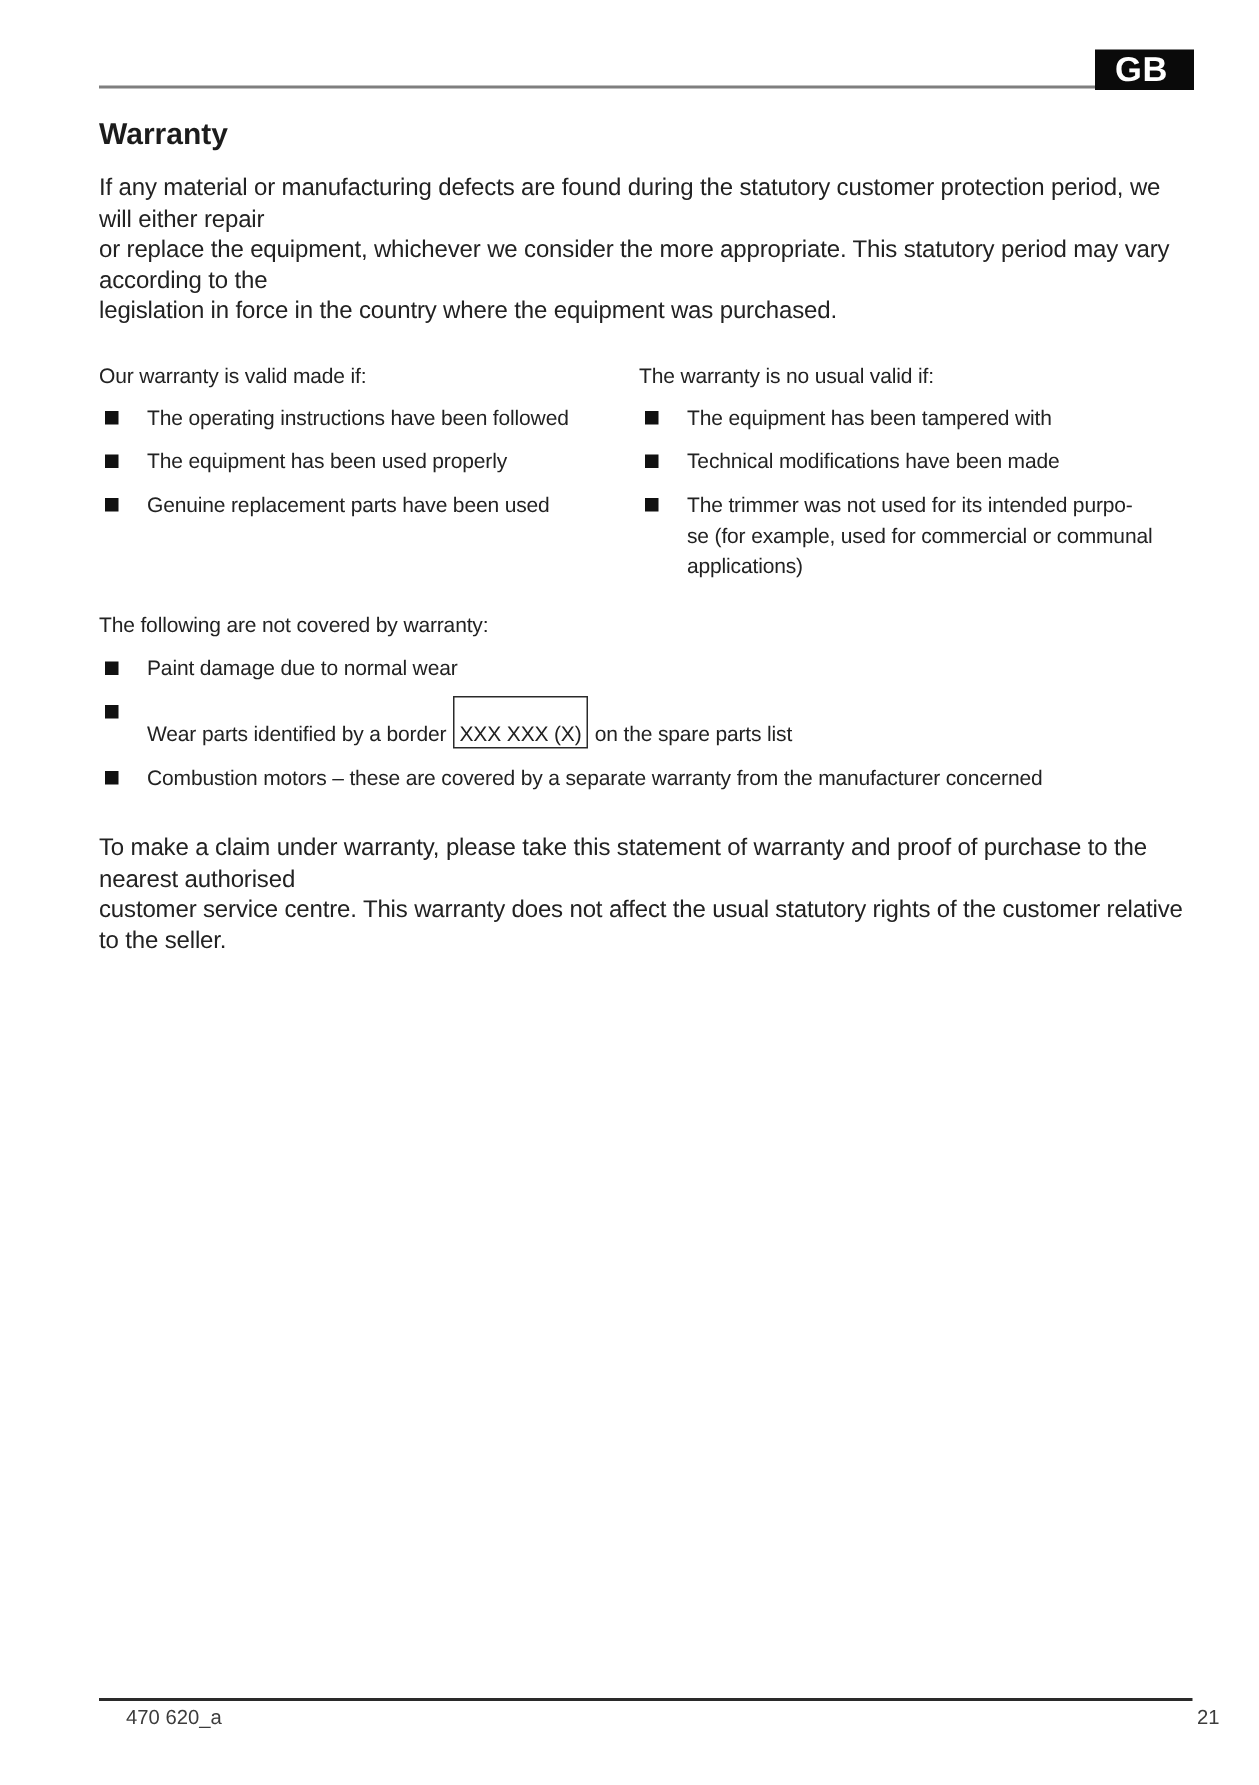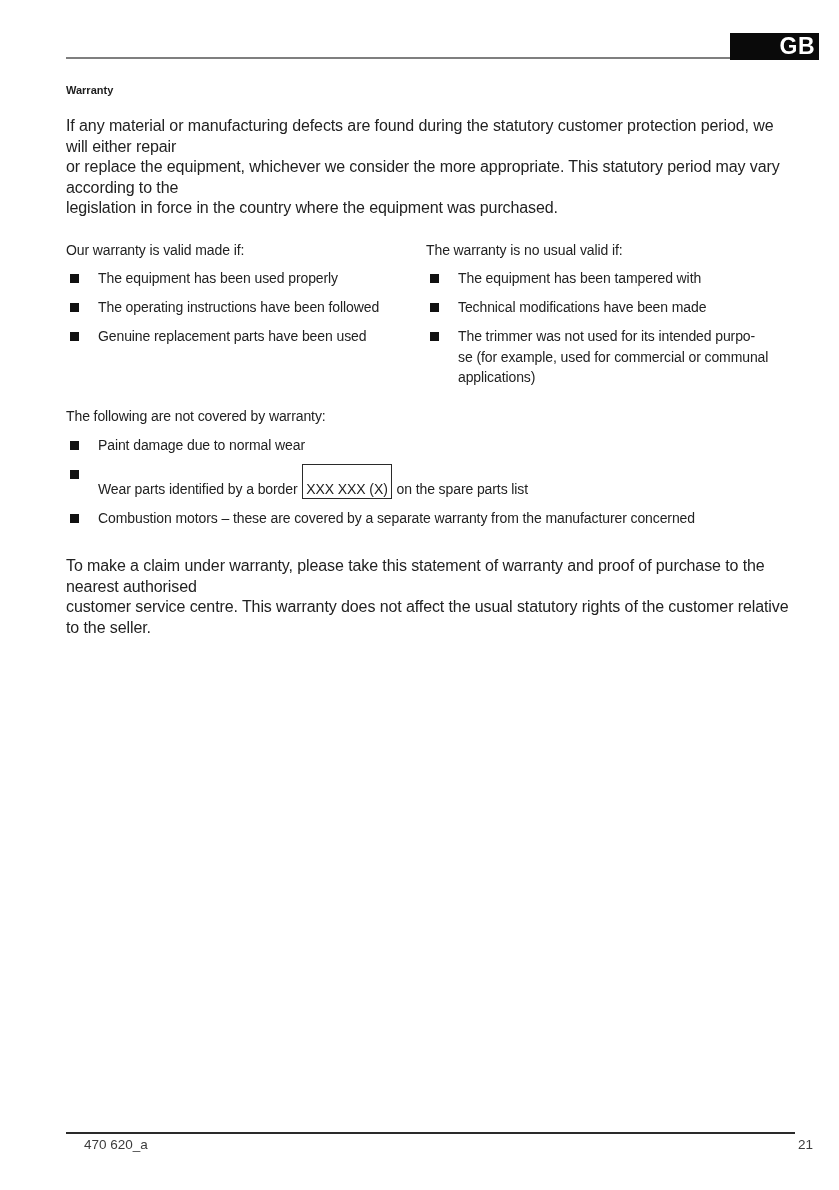--- a/index.html
+++ b/index.html
@@ -28,37 +28,37 @@
     left: 66px;
     top: 57px;
     width: 664px;
     height: 2px;
     background: #7f7f7f;
   }
   .country-badge {
     position: absolute;
     left: 730px;
     top: 33px;
-    width: 89px;
+    width: 66px;
     height: 27px;
     background: #0a0a0a;
     color: #ffffff;
     font-size: 23px;
     font-weight: bold;
-    text-align: right;
+    text-align: center;
     line-height: 26px;
     padding-right: 4px;
     box-sizing: border-box;
     letter-spacing: 0.5px;
   }
   
   .page-title {
     margin: 0;
     padding-top: 80px;
-    font-size: 11px;
+    font-size: 20px;
     font-weight: bold;
     line-height: 21px;
     color: #1c1c1c;
   }
   
   .para {
     margin: 0;
     font-size: 16px;
     line-height: 20.5px;
     letter-spacing: -0.1px;
@@ -154,25 +154,25 @@
     <p class="para intro">If any material or manufacturing defects are found during the statutory customer protection period, we will either repair
 or replace the equipment, whichever we consider the more appropriate. This statutory period may vary according to the
 legislation in force in the country where the equipment was purchased.</p>
 
     <div class="two-col">
       <div class="col-left">
         <p class="col-heading">Our warranty is valid made if:</p>
         <ul class="bullets">
           <li>
             <span class="sq"></span>
+            <span class="li-text">The operating instructions have been followed</span>
+          </li>
+          <li>
+            <span class="sq"></span>
             <span class="li-text">The equipment has been used properly</span>
-          </li>
-          <li>
-            <span class="sq"></span>
-            <span class="li-text">The operating instructions have been followed</span>
           </li>
           <li>
             <span class="sq"></span>
             <span class="li-text">Genuine replacement parts have been used</span>
           </li>
         </ul>
       </div>
       <div class="col-right">
         <p class="col-heading">The warranty is no usual valid if:</p>
         <ul class="bullets">

